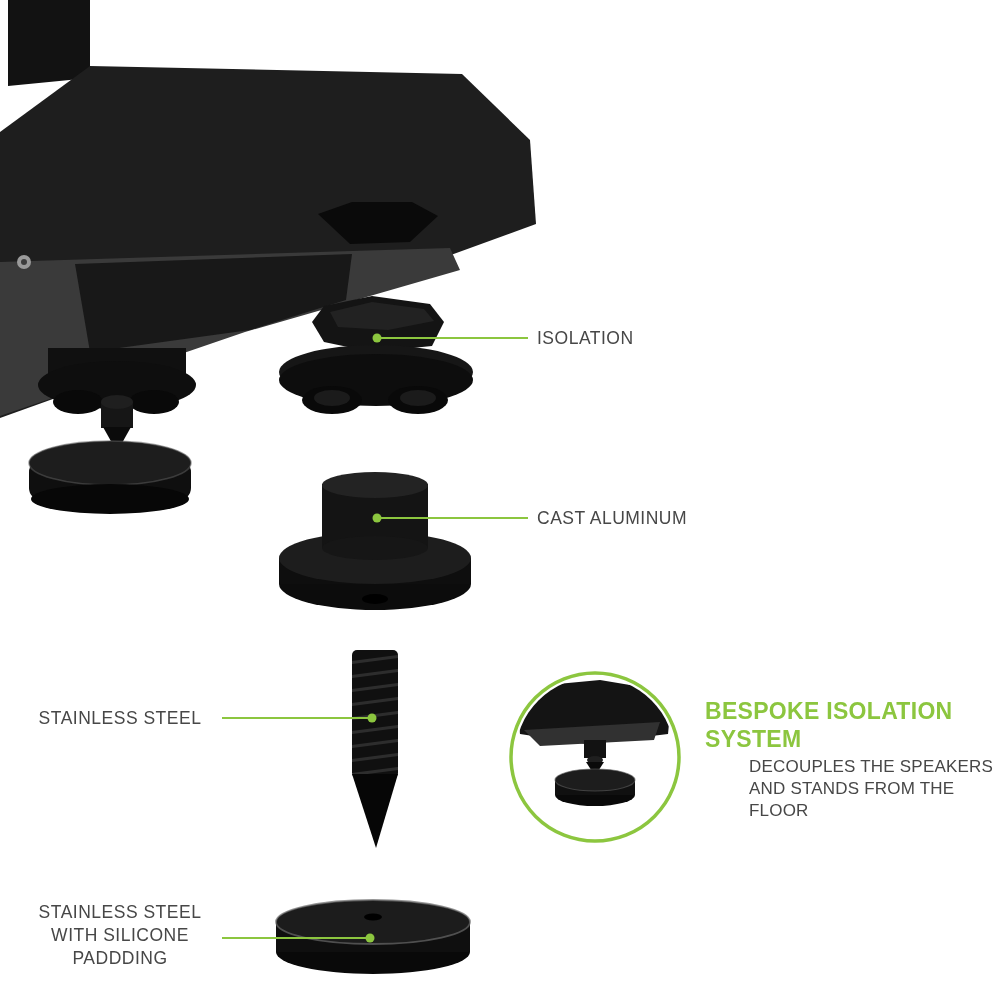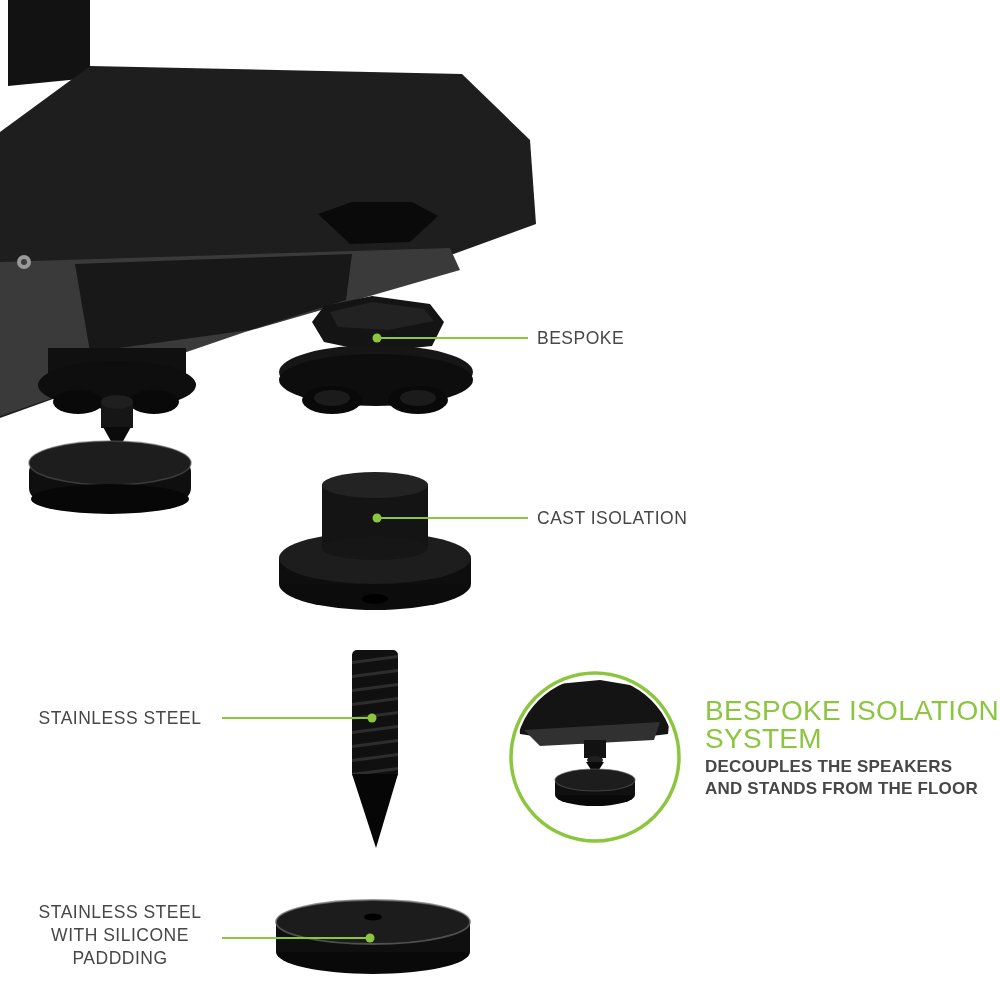--- a/index.html
+++ b/index.html
@@ -7,26 +7,26 @@
     position:relative;width:1000px;height:1000px;background:#ffffff;
     font-family:"Liberation Sans",sans-serif;overflow:hidden;
   }
   .render-svg{position:absolute;left:0;top:0;width:1000px;height:1000px;}
   .label{
     position:absolute;color:#474747;font-size:17.5px;letter-spacing:.5px;
     font-weight:500;white-space:pre-line;line-height:23px;
   }
   .label.right{text-align:center;}
   .badge-title{
-    position:absolute;color:#8CC63F;font-weight:normal;font-size:28px;
+    position:absolute;color:#8CC63F;font-weight:bold;font-size:23px;
     line-height:28px;letter-spacing:.3px;white-space:pre-line;
   }
   .badge-desc{
-    position:absolute;color:#474747;font-weight:bold;font-size:17px;
-    line-height:22px;letter-spacing:.2px;white-space:pre-line;
+    position:absolute;color:#474747;font-weight:normal;font-size:17px;
+    line-height:22px;letter-spacing:.2px;white-space:pre-line;margin-left:44px;
   }
 </style>
 </head>
 <body>
 
 <div class="stage">
 
   <svg class="render-svg" viewBox="0 0 1000 1000">
     <defs>
       <pattern id="thr" x="352" y="650" width="46" height="14" patternUnits="userSpaceOnUse">
@@ -122,23 +122,23 @@
         <ellipse cx="595" cy="760" rx="8" ry="4" fill="#1f1f1f"></ellipse>
         <polygon points="586,762 604,762 595,776" fill="#0a0a0a"></polygon>
         <ellipse cx="595" cy="795" rx="40" ry="11" fill="#090909"></ellipse>
         <rect x="555" y="780" width="80" height="15" fill="#101010"></rect>
         <ellipse cx="595" cy="780" rx="40" ry="11" fill="#1d1d1d"></ellipse>
         <ellipse cx="595" cy="780" rx="40" ry="11" fill="none" stroke="#5e5e5e" stroke-width="1.2" opacity="0.6"></ellipse>
       </g>
     </g>
   </svg>
 
-  <div class="label" style="left:537px;top:327px;">BESPOKE</div>
+  <div class="label" style="left:537px;top:327px;">ISOLATION</div>
 
-  <div class="label" style="left:537px;top:507px;">CAST ISOLATION</div>
+  <div class="label" style="left:537px;top:507px;">CAST ALUMINUM</div>
 
   <div class="label right" style="left:30px;top:707px;width:180px;">STAINLESS STEEL</div>
 
   <div class="label right" style="left:30px;top:901px;width:180px;">STAINLESS STEEL
 WITH SILICONE
 PADDDING</div>
 
   <div class="badge-title" style="left:705px;top:697px;">BESPOKE ISOLATION
 SYSTEM</div>
 

